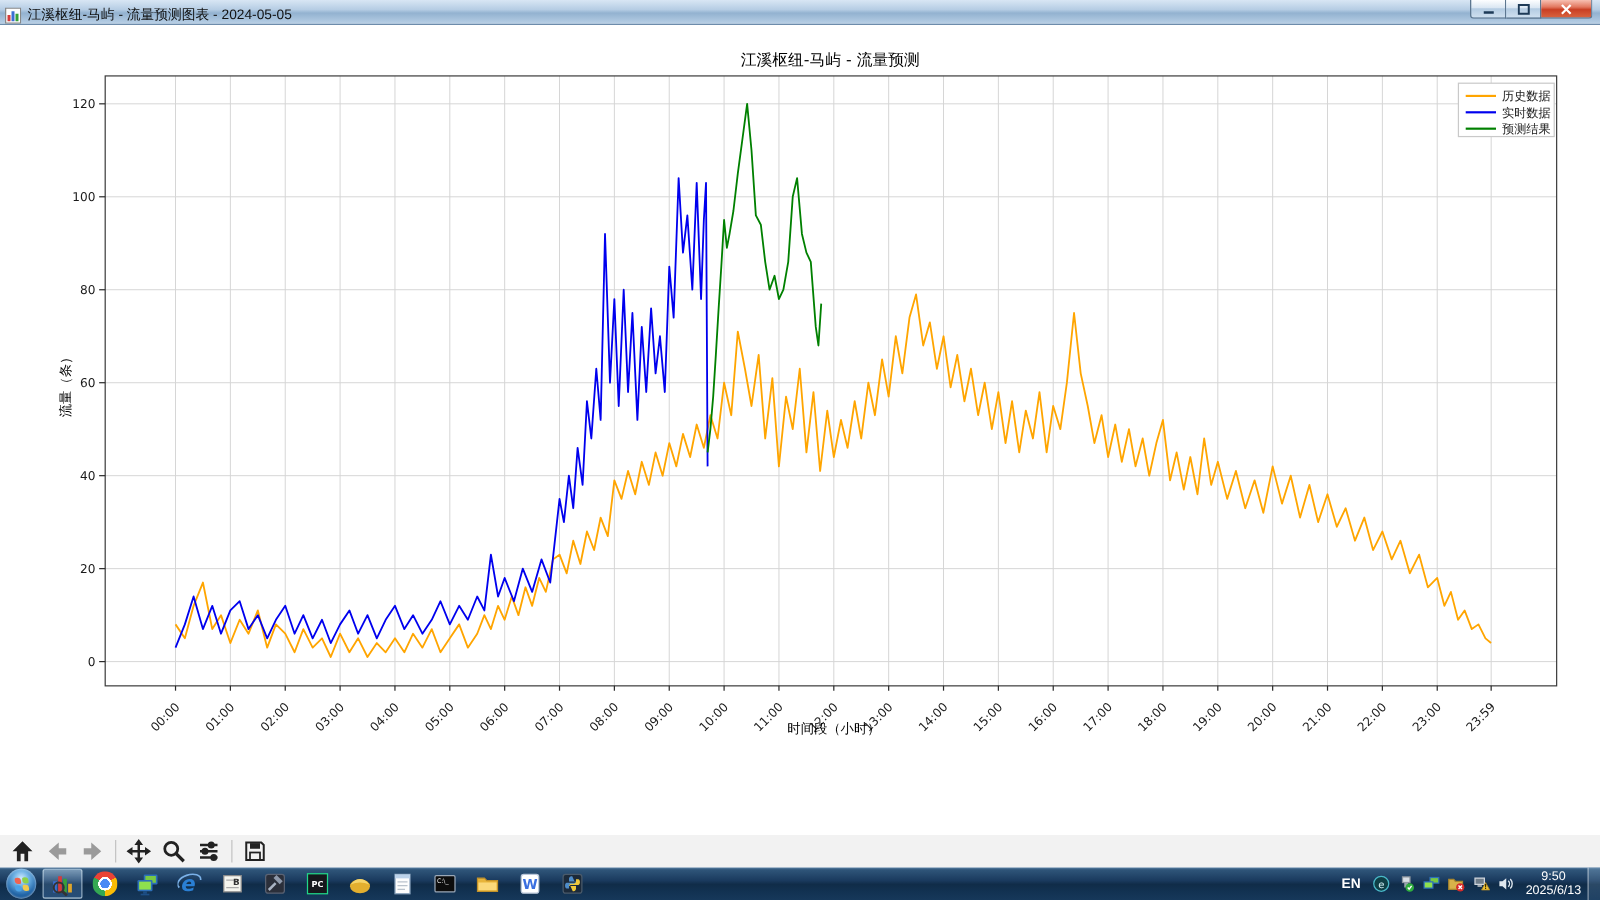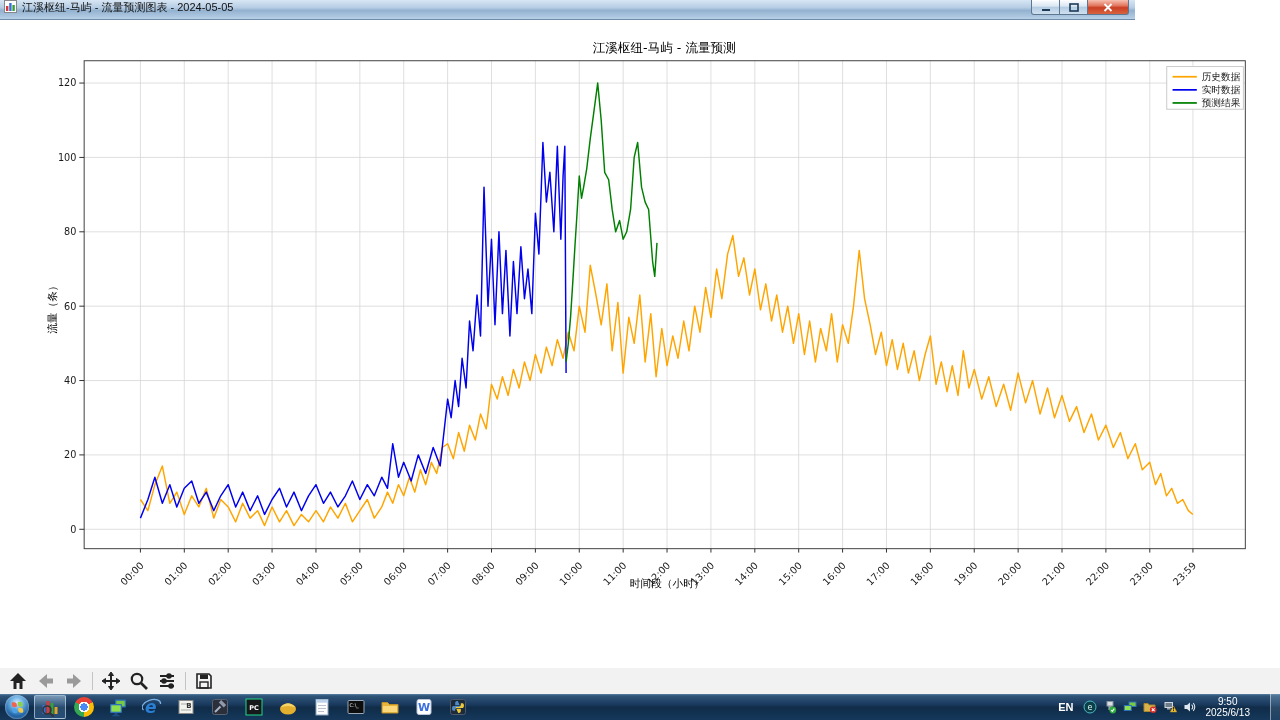--- a/index.html
+++ b/index.html
@@ -1,21 +1,21 @@
 <!DOCTYPE html>
 <html><head>
 <meta charset="utf-8">
 <style>
   html,body{margin:0;padding:0;width:1280px;height:720px;overflow:hidden;
     font-family:"Liberation Sans","DejaVu Sans",sans-serif;background:#fff;}
   .window{position:absolute;inset:0;}
   
-  .titlebar{position:absolute;top:0;left:0;width:1135px;height:20px;
+  .titlebar{position:absolute;top:0;left:0;width:1280px;height:20px;
     background:linear-gradient(180deg,#d8e6f4 0%,#b6cde4 40%,#93b2d0 55%,#a7c2dc 80%,#b9d0e6 100%);
-    border-bottom:1px solid #6d8cab;display:flex;align-items:flex-start;box-sizing:border-box;}
+    border-bottom:1px solid #6d8cab;display:flex;align-items:flex-end;box-sizing:border-box;}
   .titlebar .app-icon{width:13px;height:13px;margin:0 5px 0 4px;display:flex;}
   .titlebar .title-text{font-size:11px;color:#111;white-space:nowrap;}
   .win-controls{position:absolute;right:6px;top:0;display:flex;}
   .win-btn{height:15px;border:1px solid #5d7790;border-top:none;box-sizing:border-box;
     display:flex;align-items:center;justify-content:center;
     background:linear-gradient(180deg,#fdfeff 0%,#d9e6f2 45%,#b3cbe2 50%,#cfe0ef 100%);}
   .win-btn.min{width:29px;border-radius:0 0 0 3px;}
   .win-btn.max{width:27px;border-left:none;border-right:none;}
   .win-btn.close{width:42px;border-radius:0 0 3px 0;
     background:linear-gradient(180deg,#f7c0b2 0%,#e2775f 40%,#c93f24 55%,#d9633f 100%);}
@@ -47,21 +47,21 @@
   .tb-app{width:32px;height:24px;margin:1px 1px;border-radius:2px;display:flex;align-items:center;justify-content:center;}
   .tb-app.active{background:linear-gradient(180deg,rgba(210,235,255,.45),rgba(120,170,220,.25) 50%,rgba(70,120,180,.35));
     border:1px solid rgba(230,245,255,.55);box-sizing:border-box;}
   .ic{width:20px;height:20px;display:block;}
   .ic-chrome{border-radius:50%;
     background:radial-gradient(circle,#4a8af4 0 26%,#ffffff 27% 38%,rgba(0,0,0,0) 39%),
                conic-gradient(from -60deg,#ea4335 0 120deg,#fbbc05 0 240deg,#34a853 0 360deg);}
   .tray{margin-left:auto;display:flex;align-items:center;height:100%;}
   .lang-ind{color:#fff;font-size:11px;font-weight:bold;padding:0 6px;}
   .tray-ic{width:16px;height:16px;margin:0 2px;display:flex;align-items:center;justify-content:center;}
-  .clock{color:#fff;font-size:10px;text-align:center;line-height:1.15;padding:0 20px 0 6px;}
+  .clock{color:#fff;font-size:10px;text-align:center;line-height:1.15;padding:0 5px 0 6px;}
   .show-desktop{width:9px;height:26px;border-left:1px solid rgba(255,255,255,.45);
     background:linear-gradient(180deg,rgba(140,175,205,.35),rgba(60,95,130,.25));}
 </style>
 </head>
 <body>
 
 <div class="window">
 
   <div class="titlebar">
     <span class="app-icon">

